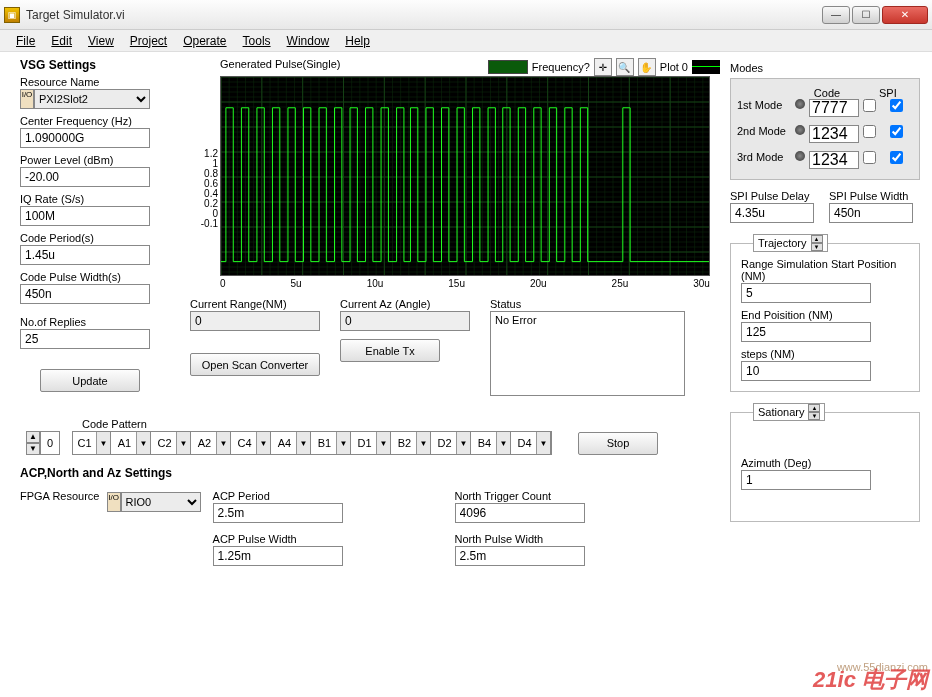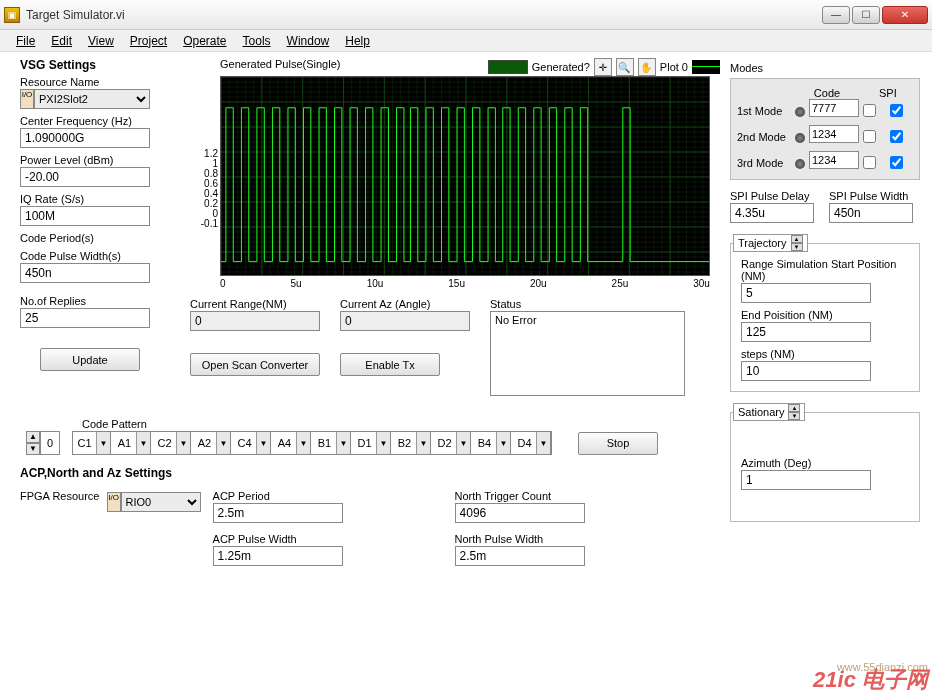--- a/index.html
+++ b/index.html
@@ -49,33 +49,33 @@
     .y-labels span { line-height: 1; transform: translateY(-5px); }
     .x-labels { display: flex; justify-content: space-between; margin-left: 30px; width: 490px; font-size: 10px; margin-top: 2px; }
     
     
     .mid-row { position: absolute; left: 190px; top: 246px; width: 530px; display: flex; gap: 20px; }
     .status-box { width: 195px; height: 85px; border: 1px solid #888; background: #fff; padding: 2px 4px; font-size: 11px; overflow: auto; }
     
     
     .right-col { position: absolute; right: 12px; top: 10px; width: 190px; }
     .modes-frame { border: 1px solid #bbb; background: #e8e8e8; padding: 8px 6px 10px 6px; margin-top: 4px; }
-    .mode-row { display: flex; align-items: flex-end; gap: 4px; margin-bottom: 8px; font-size: 11px; }
+    .mode-row { display: flex; align-items: flex-start; gap: 4px; margin-bottom: 8px; font-size: 11px; }
     .mode-row:last-child { margin-bottom: 0; }
     .mode-hdr { display: flex; font-size: 11px; margin-bottom: 0; }
     .led { width: 10px; height: 10px; border-radius: 50%; background: radial-gradient(#888,#333); display: inline-block; }
-    .mode-input { width: 50px; height: 18px; border: 1px solid #888; padding: 0 2px; font-size: 11px; }
+    .mode-input { width: 50px; height: 18px; border: 1px solid #888; padding: 0 2px; font-size: 16px; }
     .chk { width: 13px; height: 13px; }
     
     .spi-row { display: flex; gap: 8px; margin-top: 10px; }
     .spi-col { flex: 1; }
     .spi-col input { width: 84px; }
     
     .traj-frame, .stat-frame { border: 1px solid #bbb; padding: 14px 10px 10px 10px; margin-top: 20px; position: relative; }
-    .frame-title { position: absolute; top: -10px; left: 2px; background: #fff; padding: 0 4px; font-size: 11px; border: 1px solid #999; display: flex; align-items: center; gap: 4px; }
+    .frame-title { position: absolute; top: -10px; left: 22px; background: #fff; padding: 0 4px; font-size: 11px; border: 1px solid #999; display: flex; align-items: center; gap: 4px; }
     .spinner { display: inline-flex; flex-direction: column; }
     .spin-btn { width: 12px; height: 8px; border: 1px solid #888; background: #e0e0e0; font-size: 6px; text-align: center; line-height: 6px; cursor: pointer; }
     
     
     .code-pattern-row { position: absolute; left: 26px; top: 366px; width: 690px; }
     .cp-stepper { display: inline-flex; align-items: center; margin-right: 6px; }
     .cp-stepper .arrows { display: flex; flex-direction: column; }
     .cp-stepper .arrows span { width: 14px; height: 12px; border: 1px solid #888; background: #e8e8e8; font-size: 8px; text-align: center; line-height: 10px; cursor: pointer; }
     .cp-idx { width: 20px; height: 24px; border: 1px solid #888; display: inline-flex; align-items: center; justify-content: center; font-size: 11px; background: #fff; }
     .cp-items { display: inline-flex; gap: 2px; vertical-align: middle; border: 1px solid #888;}
@@ -123,31 +123,31 @@
     <div class="ctrl-group">
       <span class="ctrl-label">Resource Name</span>
       <div style="display:flex;align-items:center;">
         <span style="width:14px;height:20px;border:1px solid #888;background:#f0e0c0;font-size:8px;text-align:center;line-height:9px;">I/O</span>
         <select class="ctrl-select" style="width:116px"><option>PXI2Slot2</option></select>
       </div>
     </div>
     <div class="ctrl-group"><span class="ctrl-label">Center Frequency (Hz)</span><input class="ctrl-input" value="1.090000G" style=""></div>
     <div class="ctrl-group"><span class="ctrl-label">Power Level (dBm)</span><input class="ctrl-input" value="-20.00" style=""></div>
     <div class="ctrl-group"><span class="ctrl-label">IQ Rate (S/s)</span><input class="ctrl-input" value="100M" style=""></div>
-    <div class="ctrl-group"><span class="ctrl-label">Code Period(s)</span></div>
+    <div class="ctrl-group"><span class="ctrl-label">Code Period(s)</span><input class="ctrl-input" value="1.45u" style=""></div>
     <div class="ctrl-group"><span class="ctrl-label">Code Pulse Width(s)</span><input class="ctrl-input" value="450n" style=""></div>
     <div class="ctrl-group" style="margin-top:12px"><span class="ctrl-label">No.of Replies</span><input class="ctrl-input" value="25" style=""></div>
     <button class="btn" style="width:100px;margin-top:14px;margin-left:20px">Update</button>
   </div>
 
   <div class="chart-area">
     <div class="chart-title" style="position:absolute;left:30px;top:0;">Generated Pulse(Single)</div>
     <div class="chart-header">
       <div class="chart-swatch"></div>
-      <span>Generated?</span>
+      <span>Frequency?</span>
       <span class="chart-toolbtn">✛</span>
       <span class="chart-toolbtn">🔍</span>
       <span class="chart-toolbtn">✋</span>
       <span>Plot 0</span>
       <span class="plot-legend"></span>
     </div>
     <div class="chart-body">
       <div class="y-labels" id="ylabels">
           <span>1.2</span>
           <span>1</span>
@@ -301,21 +301,21 @@
 
   <div class="mid-row">
     <div style="width:130px">
       <span class="ctrl-label">Current Range(NM)</span>
       <input class="ctrl-input" style="background: rgb(238, 238, 238);" readonly="" value="0">
       <button class="btn" style="width:130px;margin-top:22px">Open Scan Converter</button>
     </div>
     <div style="width:130px">
       <span class="ctrl-label">Current Az (Angle)</span>
       <input class="ctrl-input" style="background: rgb(238, 238, 238);" readonly="" value="0">
-      <button class="btn" style="width:100px;margin-top:22px">Enable Tx</button>
+      <button class="btn" style="width:100px;margin-top:8px">Enable Tx</button>
     </div>
     <div style="flex:1">
       <span class="ctrl-label">Status</span>
       <div class="status-box">No Error</div>
     </div>
   </div>
 
   <div class="code-pattern-row">
     <span class="ctrl-label" style="margin-left:56px">Code Pattern</span>
     <div style="display:flex;align-items:center;gap:6px">

